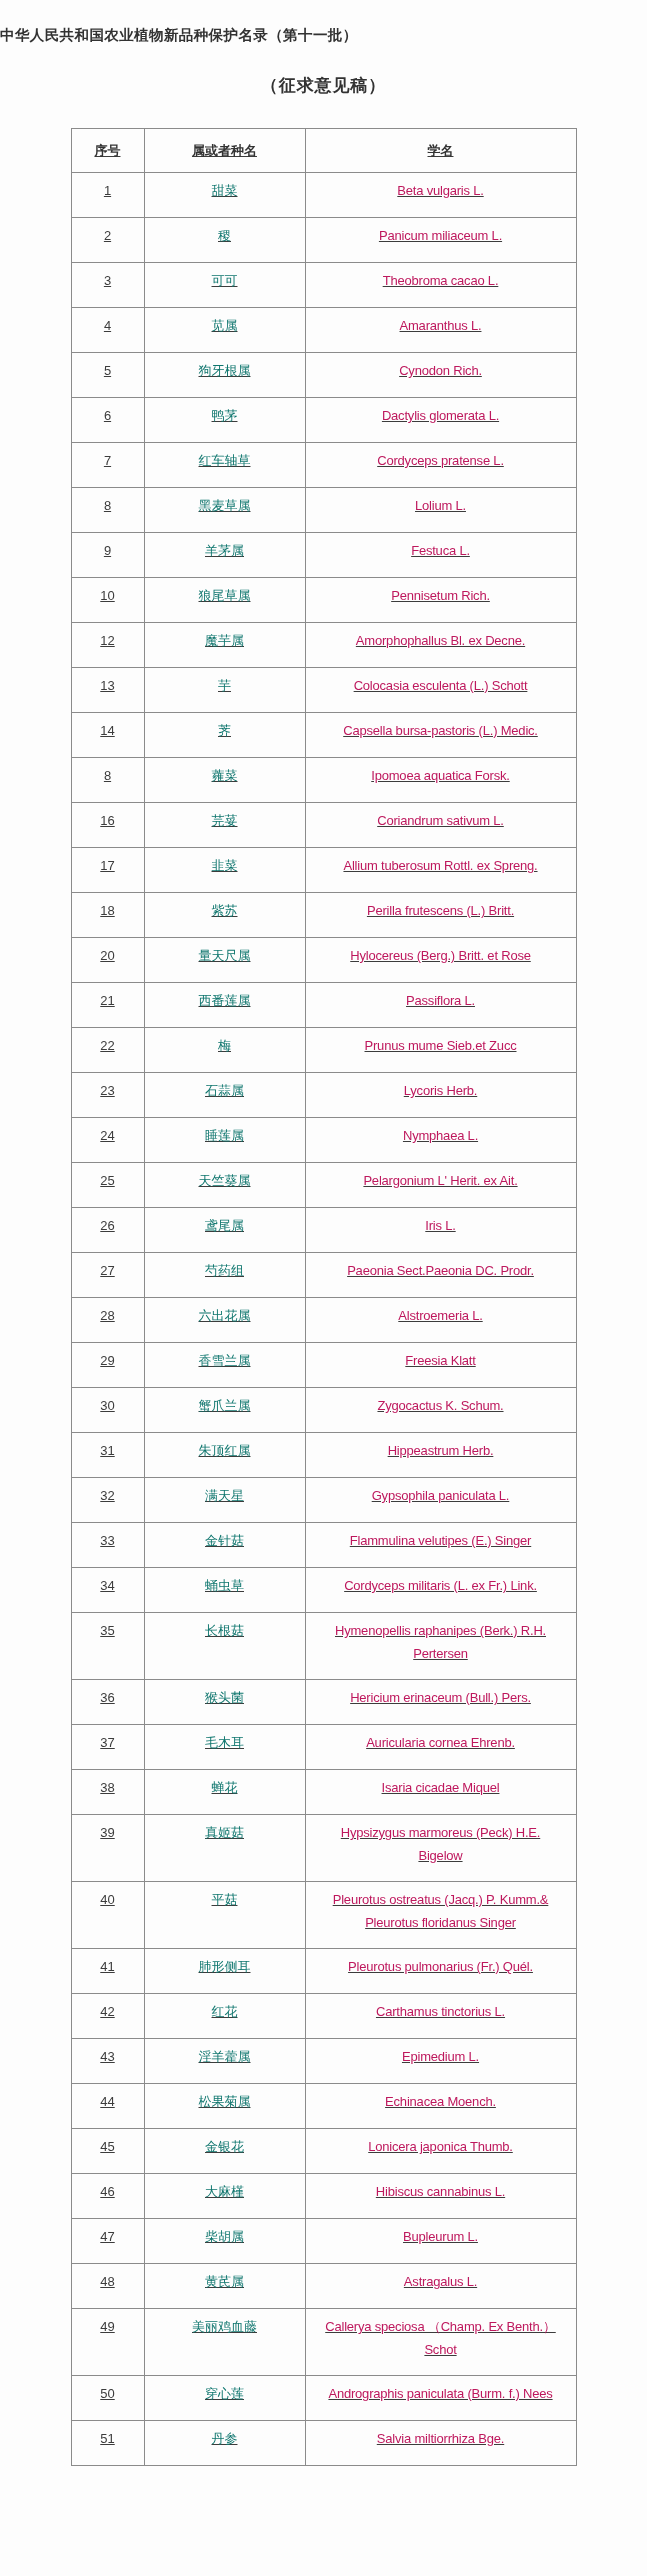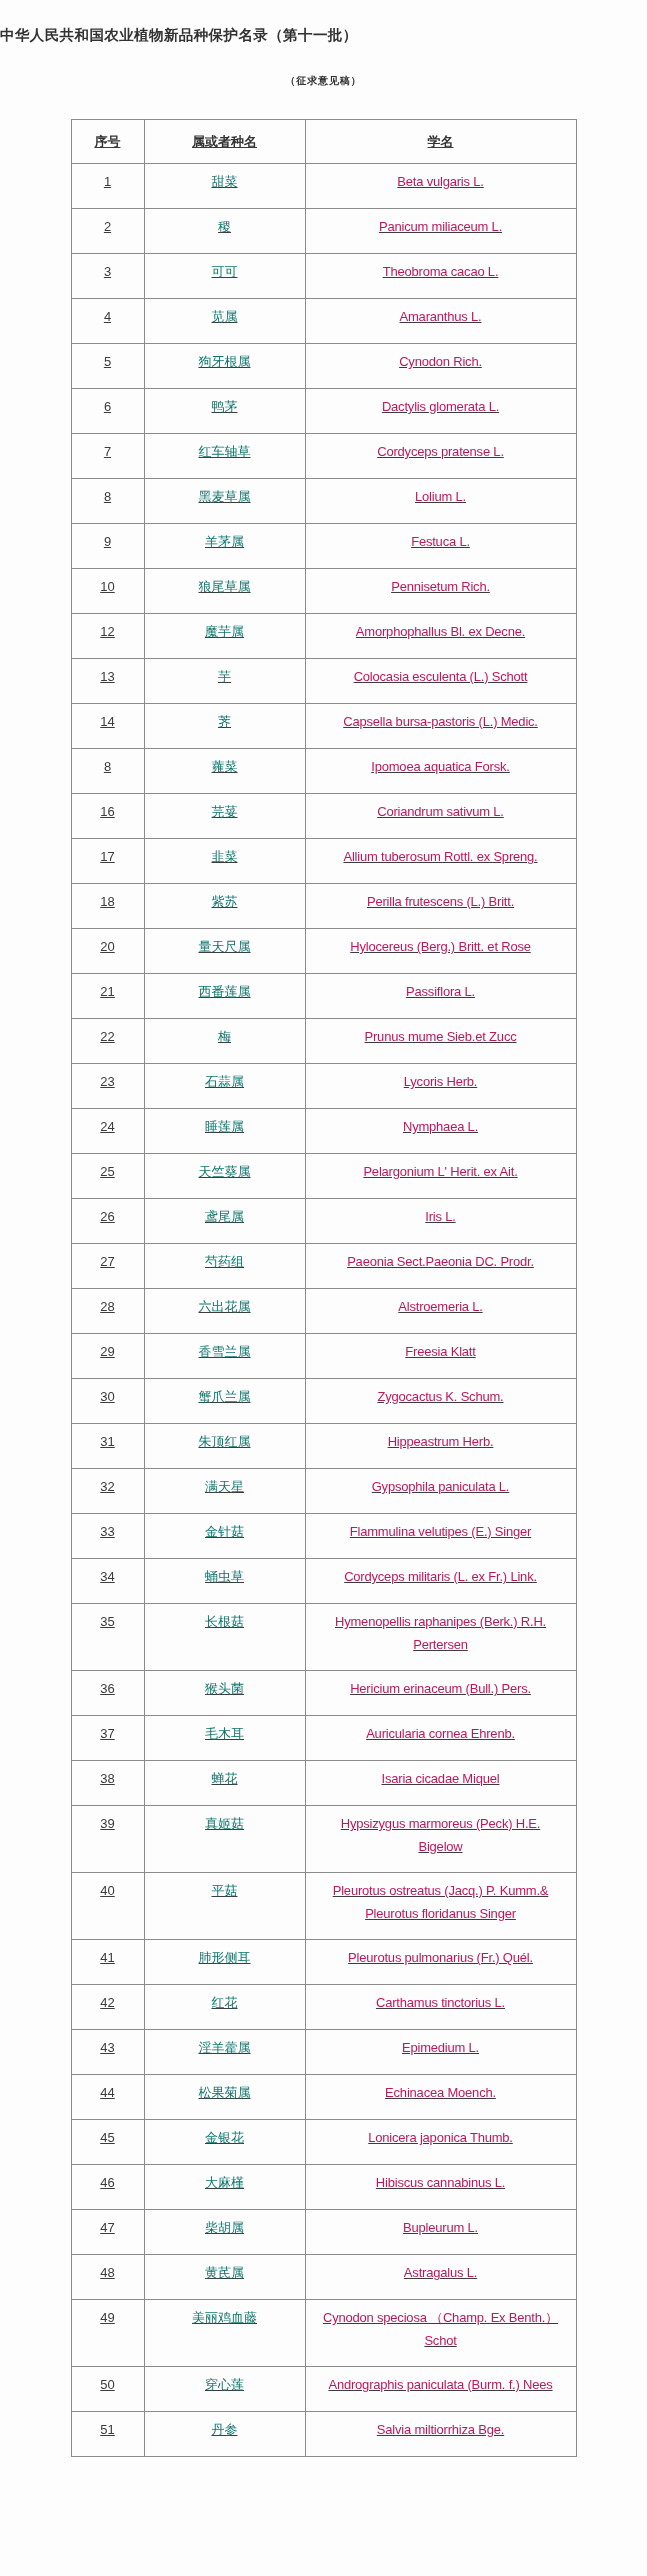--- a/index.html
+++ b/index.html
@@ -19,21 +19,21 @@
     margin-top: 26px;
     text-align: left;
     font-size: 14.5px;
     font-weight: bold;
     color: #323232;
     letter-spacing: 0.4px;
   }
   .subtitle {
     margin-top: 29px;
     text-align: center;
-    font-size: 10px;
+    font-size: 17px;
     font-weight: bold;
     color: #323232;
     letter-spacing: 0.9px;
   }
   table.species-table {
     margin: 31px auto 0 auto;
     border-collapse: collapse;
     table-layout: fixed;
     width: 505px;
     border: 1.7px solid #3a3a3a;
@@ -318,21 +318,21 @@
     <td class="cell-sci">Bupleurum L.</td>
   </tr>
         <tr>
     <td class="cell-no">48</td>
     <td class="cell-cn">黄芪属</td>
     <td class="cell-sci">Astragalus L.</td>
   </tr>
         <tr class="tall">
     <td class="cell-no">49</td>
     <td class="cell-cn">美丽鸡血藤</td>
-    <td class="cell-sci">Cynodon speciosa （Champ. Ex Benth.）
+    <td class="cell-sci">Callerya speciosa （Champ. Ex Benth.）
 Schot</td>
   </tr>
         <tr>
     <td class="cell-no">50</td>
     <td class="cell-cn">穿心莲</td>
     <td class="cell-sci">Andrographis paniculata (Burm. f.) Nees</td>
   </tr>
         <tr>
     <td class="cell-no">51</td>
     <td class="cell-cn">丹参</td>

